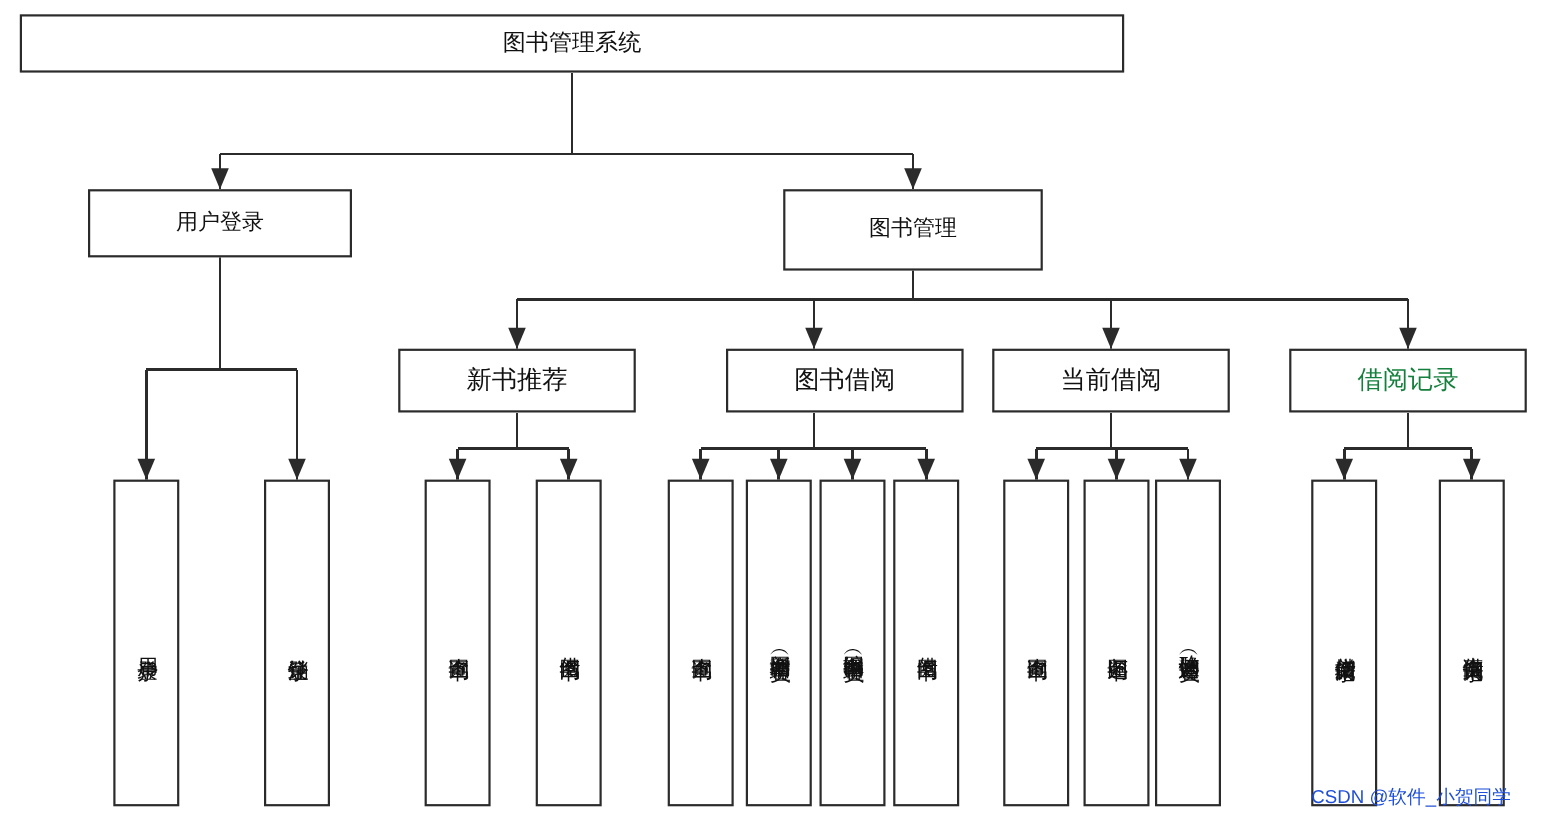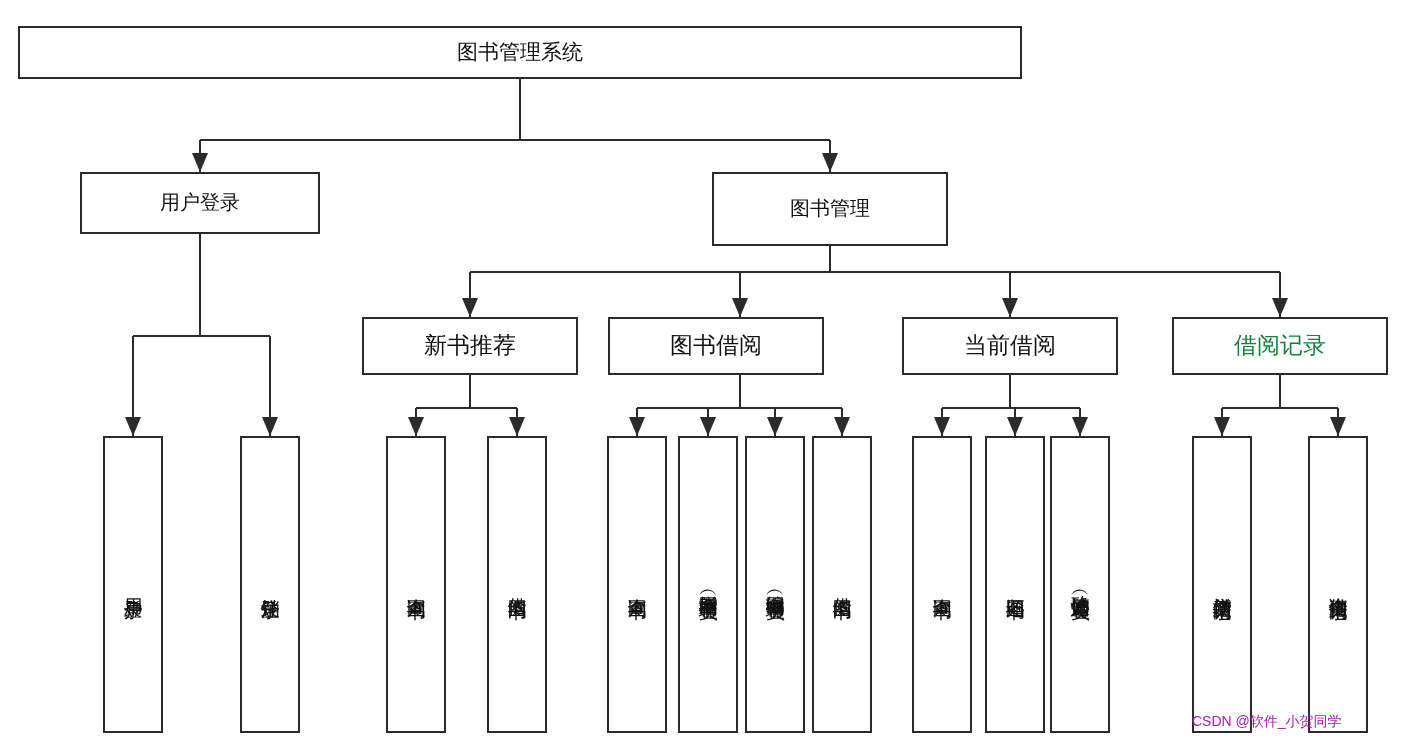--- a/index.html
+++ b/index.html
@@ -49,22 +49,22 @@
     writing-mode: vertical-rl;
     text-orientation: upright;
     letter-spacing: 1px;
     white-space: nowrap;
     max-height: 100%;
   }
   #watermark {
     position: absolute;
     left: 1192px;
     top: 713px;
-    font-size: 14px;
-    color: #a21caf;
+    font-size: 17px;
+    color: #1d4ed8;
     font-family: "Liberation Sans", "DejaVu Sans", sans-serif;
     white-space: nowrap;
     user-select: none;
     text-align: center;
   }
 </style>
 </head>
 <body>
 
 <div id="canvas">
@@ -116,33 +116,33 @@
       <line x1="1080" y1="408" x2="1080" y2="436" stroke="#2b2b2b" stroke-width="2.6" shape-rendering="crispEdges"></line>
       <polygon points="1072,417 1088,417 1080,436" fill="#2b2b2b"></polygon>
       <line x1="1280" y1="375" x2="1280" y2="408" stroke="#2b2b2b" stroke-width="2.6" shape-rendering="crispEdges"></line>
       <line x1="1222" y1="408" x2="1338" y2="408" stroke="#2b2b2b" stroke-width="2.6" shape-rendering="crispEdges"></line>
       <line x1="1222" y1="408" x2="1222" y2="436" stroke="#2b2b2b" stroke-width="2.6" shape-rendering="crispEdges"></line>
       <polygon points="1214,417 1230,417 1222,436" fill="#2b2b2b"></polygon>
       <line x1="1338" y1="408" x2="1338" y2="436" stroke="#2b2b2b" stroke-width="2.6" shape-rendering="crispEdges"></line>
       <polygon points="1330,417 1346,417 1338,436" fill="#2b2b2b"></polygon>
     </svg>
   <div id="node-layer">
-      <div class="node level-root" style="left: 18px; top: 26px; width: 1004px; height: 53px; border-color: rgb(43, 43, 43); background: rgb(255, 255, 255); color: rgb(17, 17, 17);">
+      <div class="node level-root" style="left: 18px; top: 13px; width: 1004px; height: 53px; border-color: rgb(43, 43, 43); background: rgb(255, 255, 255); color: rgb(17, 17, 17);">
         <span class="label">图书管理系统</span>
       </div>
       <div class="node level-2" style="left: 80px; top: 172px; width: 240px; height: 62px; border-color: rgb(43, 43, 43); background: rgb(255, 255, 255); color: rgb(17, 17, 17);">
         <span class="label">用户登录</span>
       </div>
       <div class="node level-2" style="left: 712px; top: 172px; width: 236px; height: 74px; border-color: rgb(43, 43, 43); background: rgb(255, 255, 255); color: rgb(17, 17, 17);">
         <span class="label">图书管理</span>
       </div>
       <div class="node level-3" style="left: 362px; top: 317px; width: 216px; height: 58px; border-color: rgb(43, 43, 43); background: rgb(255, 255, 255); color: rgb(17, 17, 17);">
         <span class="label">新书推荐</span>
       </div>
-      <div class="node level-3" style="left: 608px; top: 317px; width: 216px; height: 58px; border-color: rgb(43, 43, 43); background: rgb(255, 255, 255); color: rgb(17, 17, 17);">
+      <div class="node level-3" style="left: 660px; top: 317px; width: 216px; height: 58px; border-color: rgb(43, 43, 43); background: rgb(255, 255, 255); color: rgb(17, 17, 17);">
         <span class="label">图书借阅</span>
       </div>
       <div class="node level-3" style="left: 902px; top: 317px; width: 216px; height: 58px; border-color: rgb(43, 43, 43); background: rgb(255, 255, 255); color: rgb(17, 17, 17);">
         <span class="label">当前借阅</span>
       </div>
       <div class="node level-3" style="left: 1172px; top: 317px; width: 216px; height: 58px; border-color: rgb(43, 43, 43); background: rgb(255, 255, 255); color: #15803d;">
         <span class="label">借阅记录</span>
       </div>
       <div class="node level-leaf leaf" style="left: 103px; top: 436px; width: 60px; height: 297px; border-color: rgb(43, 43, 43); background: rgb(255, 255, 255); color: rgb(17, 17, 17);">
         <span class="label">用户登录</span>

